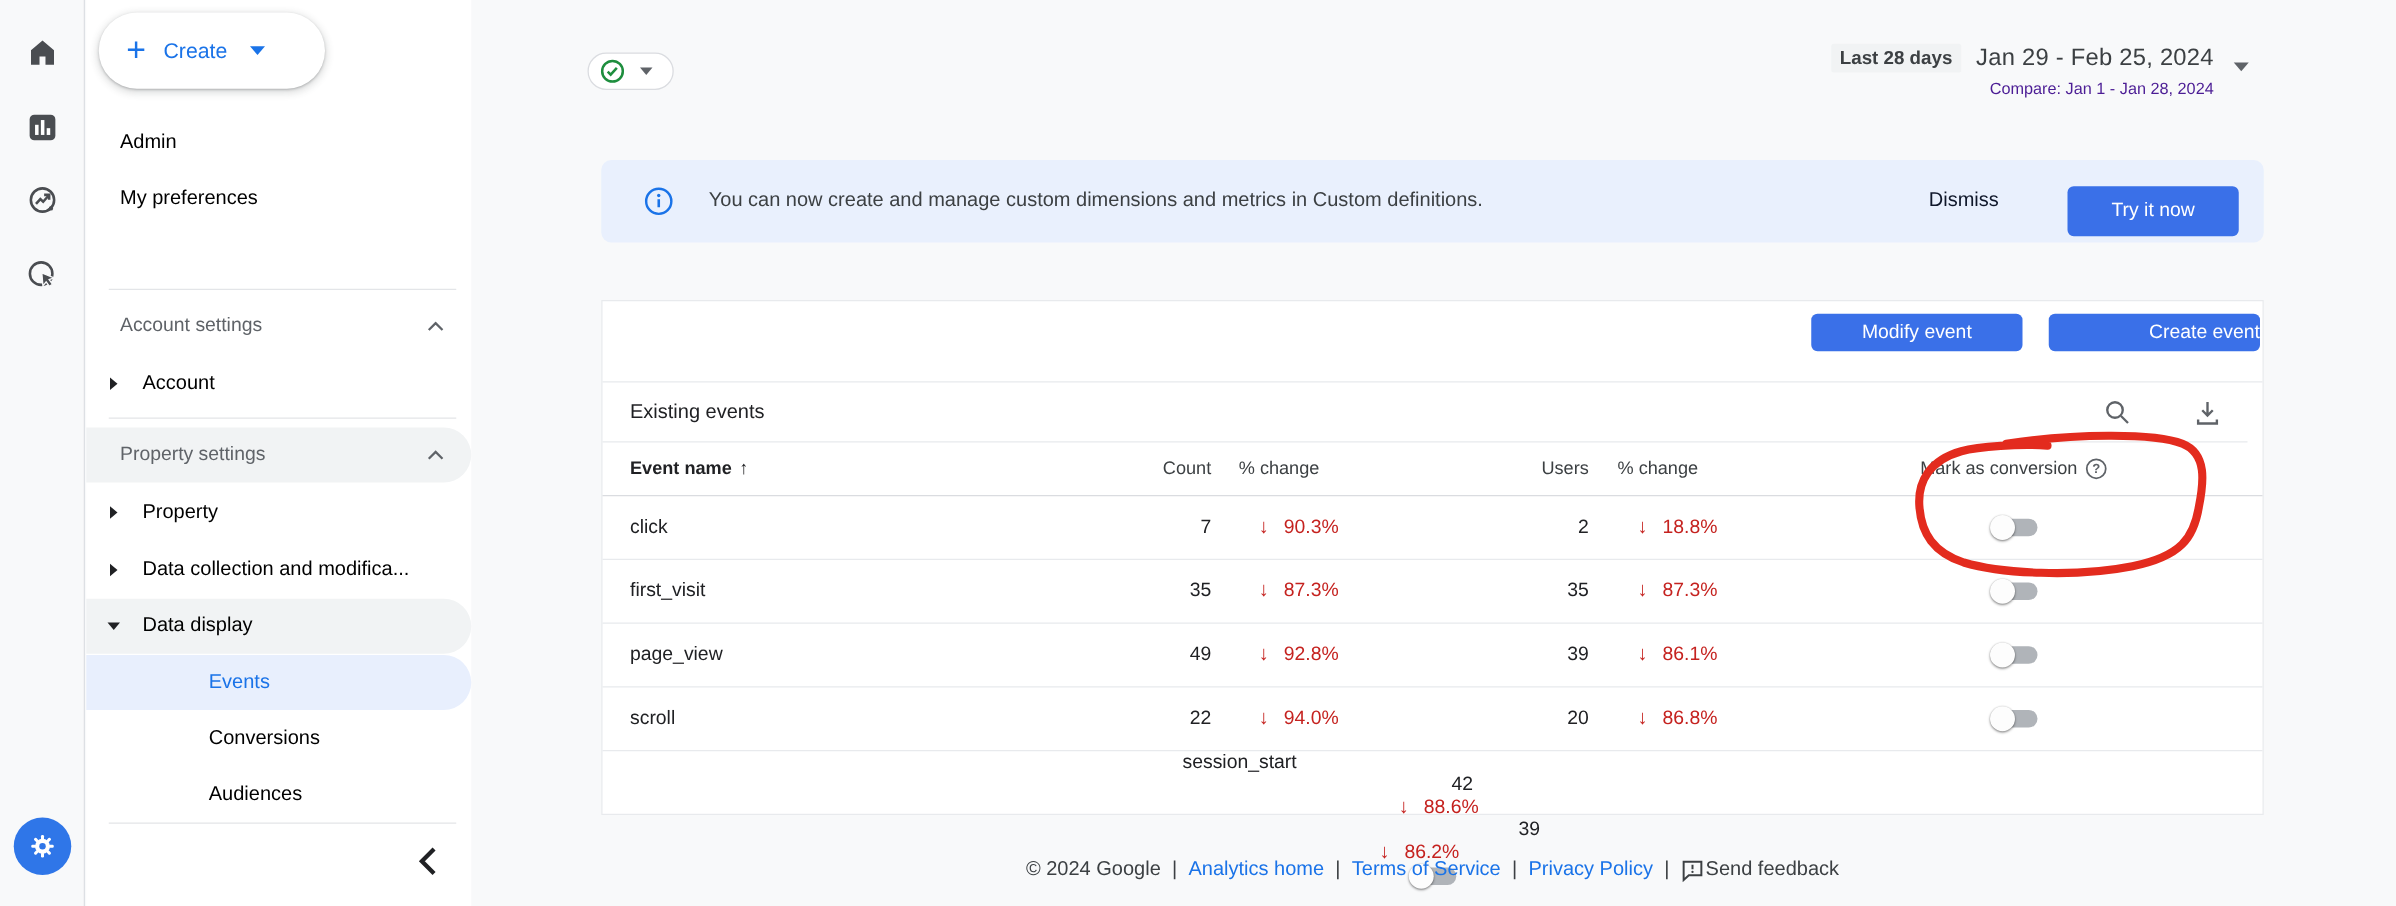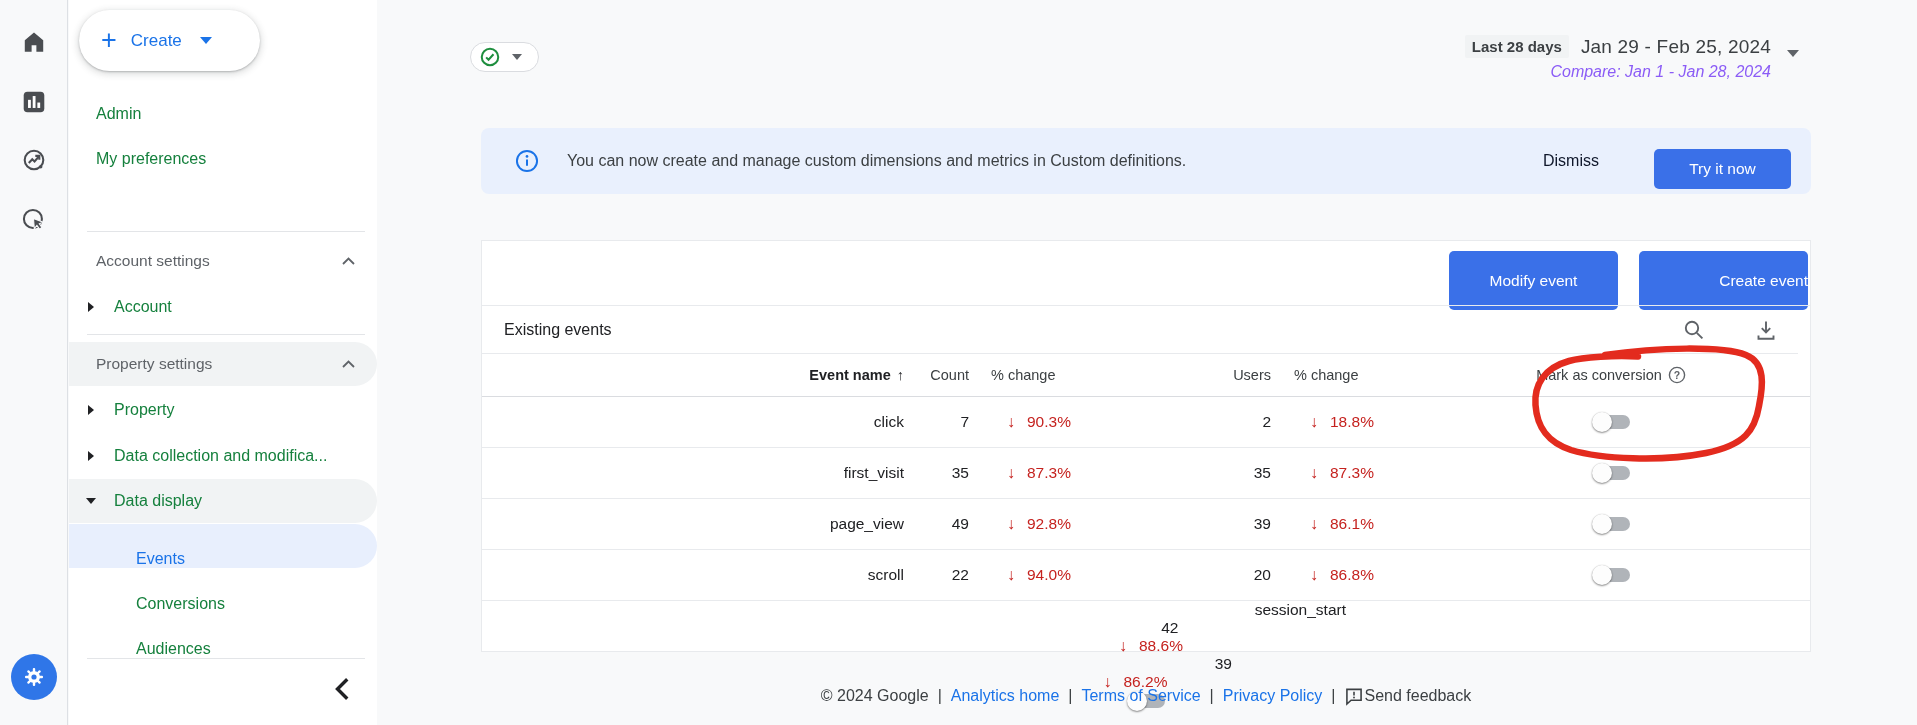--- a/index.html
+++ b/index.html
@@ -17,25 +17,25 @@
   
   #sidebar { position:absolute; left:69px; top:0; bottom:0; width:308px; background:#ffffff; z-index:4; }
   #create-btn { position:absolute; left:10px; top:10px; width:181px; height:61px; background:#fff;
                 border-radius:31px; box-shadow:0 1px 2px rgba(60,64,67,.3),0 2px 6px 2px rgba(60,64,67,.15);
                 display:flex; align-items:center; cursor:pointer; }
   #create-btn .plus { color:#1a73e8; font-size:27px; font-weight:400; margin-left:22px; line-height:1; }
   #create-btn .lbl  { color:#1a73e8; font-size:17px; font-weight:500; margin-left:14px; }
   .caret-down { width:0; height:0; border-left:6px solid transparent; border-right:6px solid transparent;
                 border-top:7px solid #1a73e8; margin-left:18px; }
   .sb-item { position:absolute; left:0; width:100%; height:44px; display:flex; align-items:center;
-             font-size:16px; color:#15803d; cursor:pointer; }
+             font-size:16px; color:#000000; cursor:pointer; }
   .sb-item .txt { pointer-events:none; }
   .pad1 { padding-left:27px; }
   .pad2 { padding-left:45px; }
-  .pad3 { padding-left:67px;align-items:flex-end; }
+  .pad3 { padding-left:98px; }
   .section { color:#5f6368; font-size:15.5px; }
   .section .acc-chevron { margin-left:auto; margin-right:22px; }
   .pill { background:#f1f3f4; border-radius:0 25px 25px 0; }
   .active-band { background:#e8effd; border-radius:0 25px 25px 0; color:#1a73e8; }
   .tri-right { width:0; height:0; border-top:5px solid transparent; border-bottom:5px solid transparent;
                border-left:6px solid #202124; position:absolute; left:19px; }
   .tri-down  { width:0; height:0; border-left:5px solid transparent; border-right:5px solid transparent;
                border-top:6px solid #202124; position:absolute; left:17px; }
   .sb-divider { position:absolute; left:18px; right:12px; height:1px; background:#e3e5e8; }
   #collapse-btn { position:absolute; left:262px; top:676px; width:26px; height:26px; cursor:pointer; }
@@ -44,43 +44,43 @@
   #check-pill { position:absolute; left:92px; top:42px; width:69px; height:30px; border:1px solid #dadce0;
                 border-radius:16px; background:#fff; display:flex; align-items:center; cursor:pointer; }
   #check-pill .sm-caret { width:0;height:0;border-left:5px solid transparent;border-right:5px solid transparent;
                 border-top:6px solid #5f6368; margin-left:11px; }
   #daterange { position:absolute; right:118px; top:35px; text-align:right; cursor:pointer; }
   #daterange .row1 { display:flex; align-items:center; justify-content:flex-end; }
   #preset-badge { background:#f1f3f4; color:#3c4043; font-weight:700; font-size:15px; padding:3px 7px; border-radius:2px; }
   #range-text { color:#3c4043; font-size:19px; font-weight:500; margin-left:12px; letter-spacing:.2px; }
   #daterange .sm-caret { width:0;height:0;border-left:6px solid transparent;border-right:6px solid transparent;
                 border-top:7px solid #5f6368; margin-left:16px; margin-top:14px; }
-  #compare-text { color:#8b5cf6; font-size:16px; margin-top:5px; margin-right:28px;font-style:italic; }
+  #compare-text { color:#4c1d95; font-size:13px; margin-top:5px; margin-right:28px; }
   
   #banner { position:absolute; left:103px; top:128px; width:1330px; height:66px; background:#e9f0fd;
             border-radius:8px; display:flex; align-items:center; }
   #banner .msg { font-size:16px; color:#3c4043; margin-left:27px; }
   #banner .info { margin-left:33px; flex:0 0 auto; }
   #dismiss-link { margin-left:auto; color:#0f172a; font-size:16px; font-weight:500; cursor:pointer; }
   #try-btn { margin:16px 20px 0 55px; width:137px; height:40px; background:#3a70e8; color:#fff; border:none;
              border-radius:5px; font-size:15.5px; font-weight:500; font-family:inherit; cursor:pointer; }
   
   #card { position:absolute; left:103px; top:240px; width:1330px; height:412px; background:#fff;
           border:1px solid #e8eaed; }
-  .btn-primary { position:absolute; top:10px; height:59px; width:169px; background:#3a70e8; color:#fff;
+  .btn-primary { position:absolute; top:10px; height:30px; width:169px; background:#3a70e8; color:#fff;
                  border:none; border-radius:5px; font-size:15.5px; font-weight:500; font-family:inherit; cursor:pointer; }
   #modify-btn { left:967px; } #create-event-btn { left:1157px;text-align:right; }
   #card .toolbar-divider { position:absolute; top:64px; left:0; right:0; height:1px; background:#e8eaed; }
   #table-title-row { position:absolute; top:65px; left:0; right:12px; height:48px; border-bottom:1px solid #e8eaed;
                      display:flex; align-items:center; }
   #table-title { font-size:16px; color:#202124; margin-left:22px; }
   #search-btn { position:absolute; left:1200px; top:77px; width:24px; height:24px; cursor:pointer; }
   #download-btn { position:absolute; left:1272px; top:77px; width:24px; height:24px; cursor:pointer; }
   .t-grid { display:flex; align-items:center; padding:0 22px; }
-  .c-name { width:400px; text-align:right; }
+  .c-name { width:400px; text-align:left; }
   .c-count { width:65px; text-align:right; }
   .c-change { width:130px; padding-left:22px; text-align:left; display:flex; align-items:center; }
   .c-users { width:172px; text-align:right; }
   .c-change2 { width:163px; padding-left:23px; text-align:left; display:flex; align-items:center; }
   .c-conv { flex:1; display:flex; align-items:center; justify-content:center; }
   #header-row { position:absolute; top:113px; left:0; right:0; height:43px; border-bottom:1px solid #dadce0;
                 font-size:14.5px; color:#3c4043; }
   #header-row .c-name { font-weight:700; color:#202124; }
   .sort-arrow { font-weight:700; color:#202124; margin-left:6px; }
   .help-circle { margin-left:6px; }

